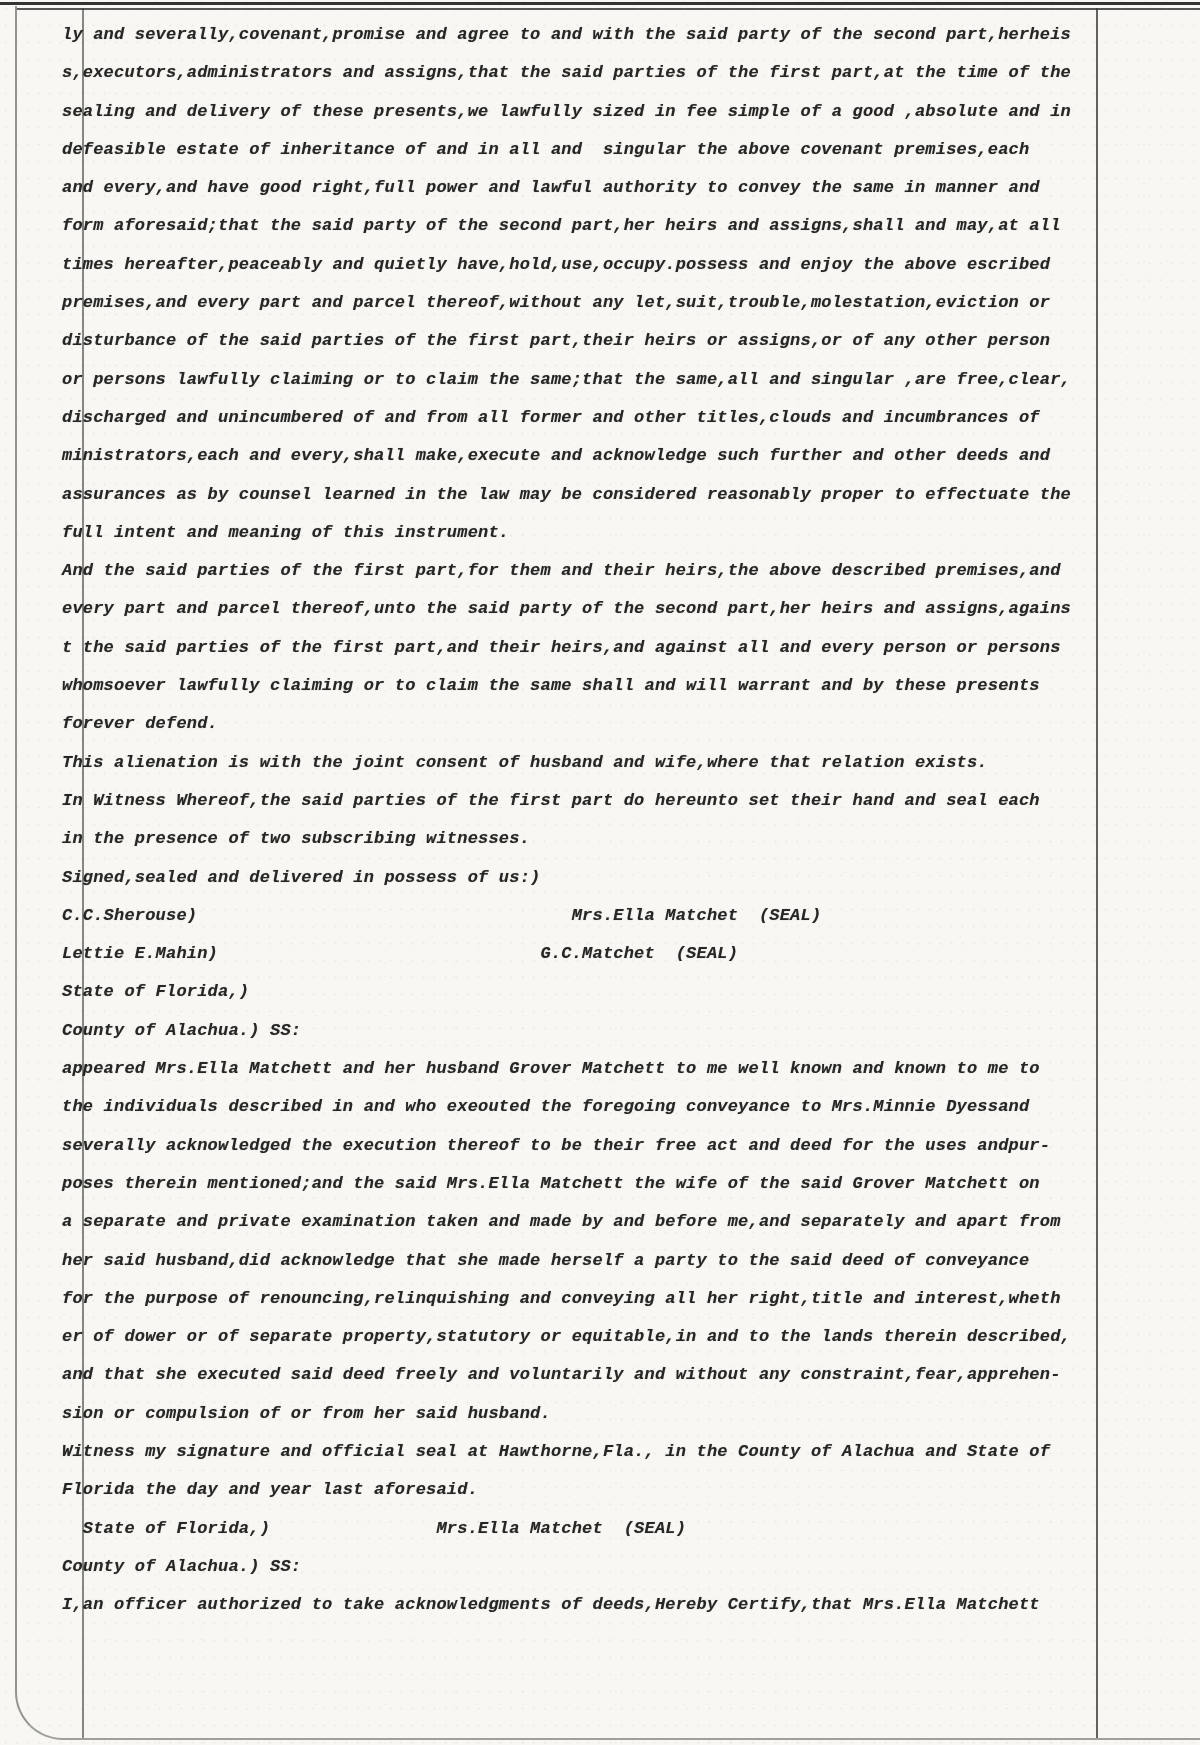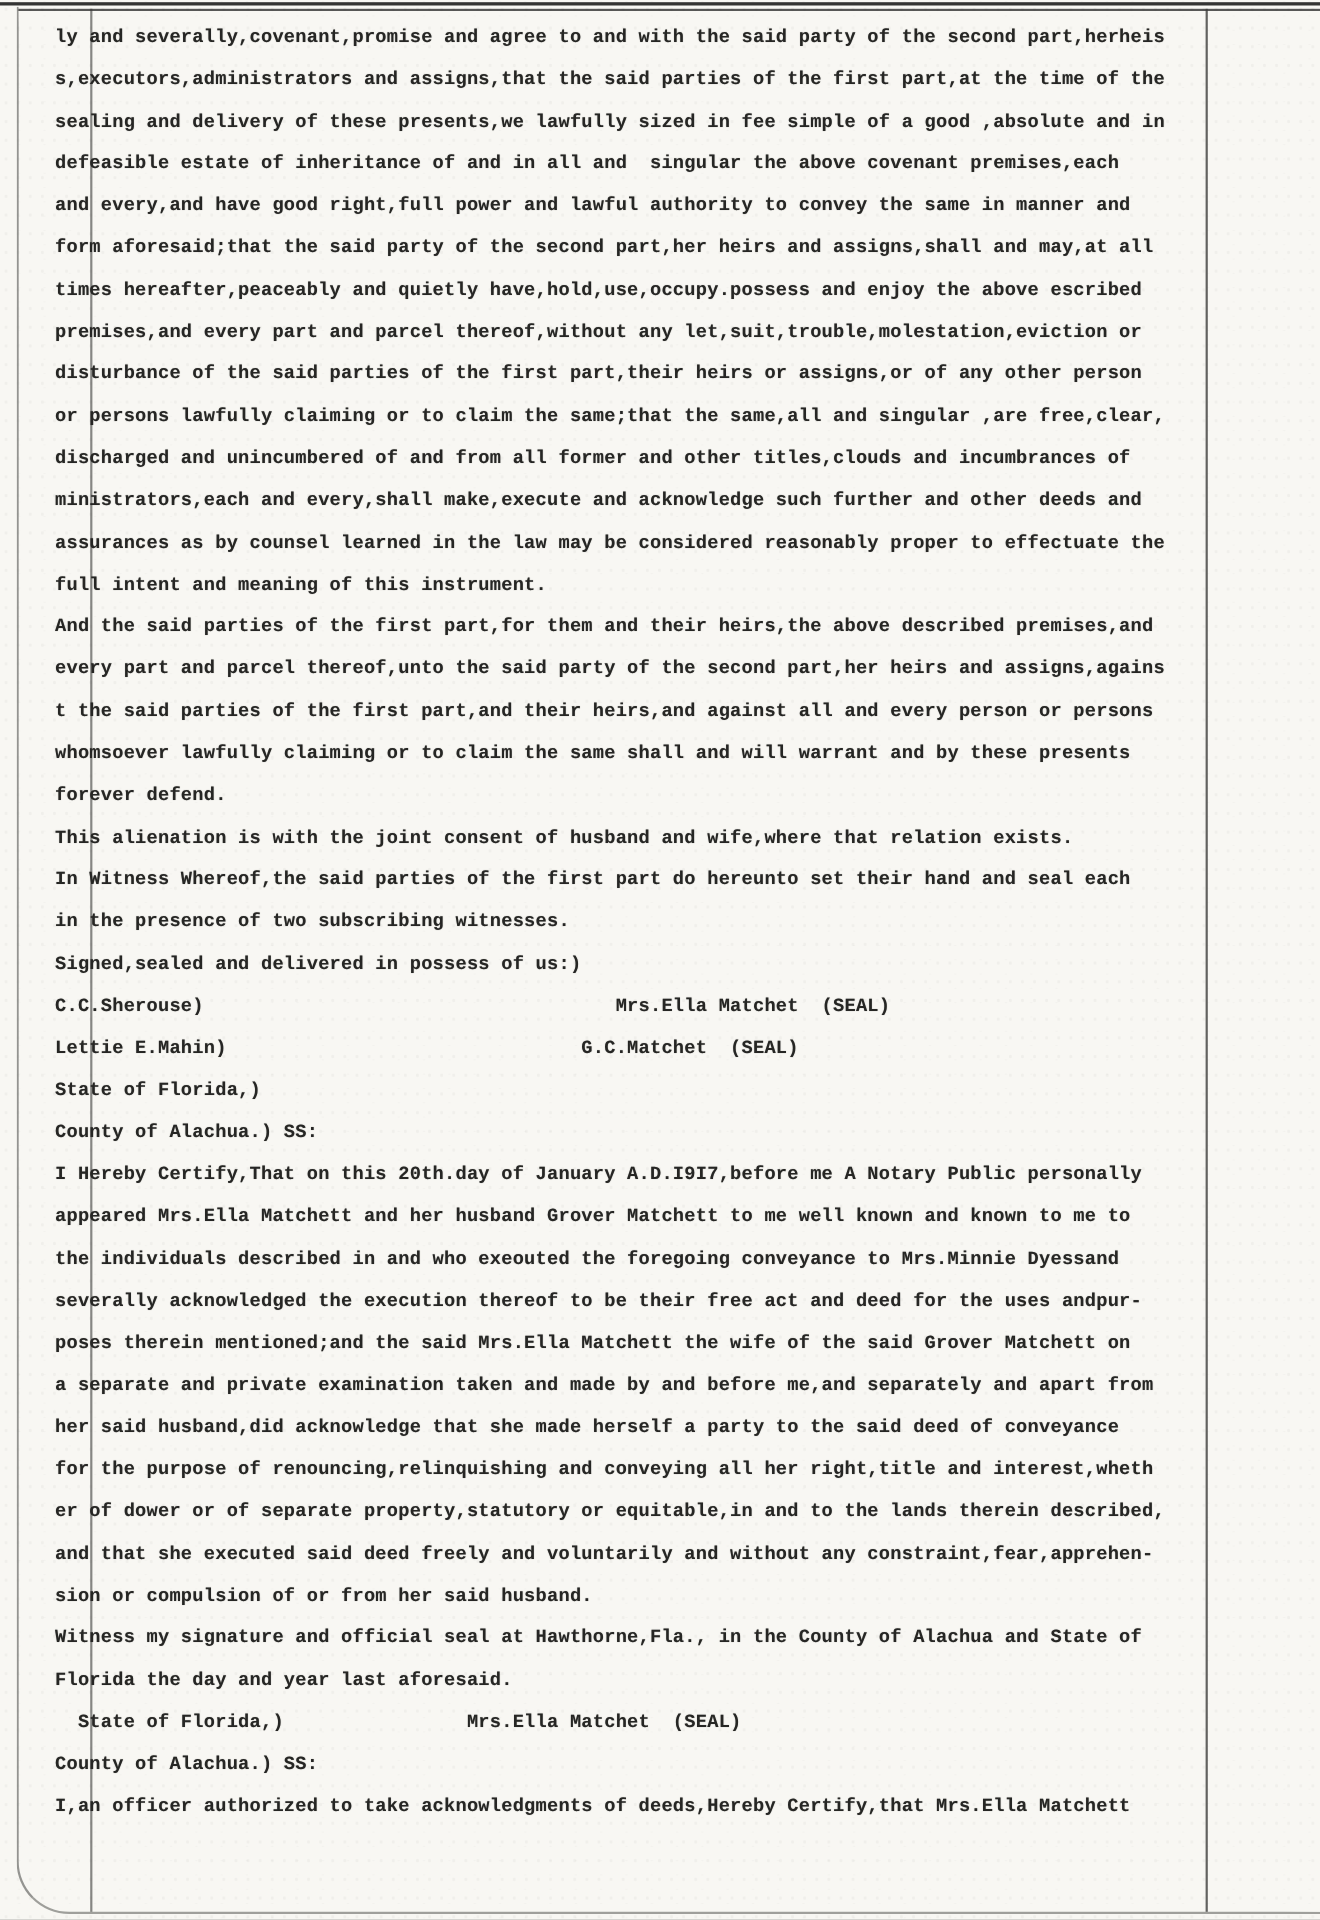--- a/index.html
+++ b/index.html
@@ -22,21 +22,21 @@
     position:absolute; left:15px; top:6px;
     width:calc(100% - 15px); height:calc(100% - 13px);
     border-left:2px solid #8f8f8c;
     border-bottom:2px solid #9b9b97;
     border-bottom-left-radius:48px;
     opacity:.95;
   }
   .rule-margin { position:absolute; left:82px; top:8px; height:1730px; width:2px; background:#3a3a38; opacity:.6; }
   .rule-right  { position:absolute; left:1096px; top:8px; height:1730px; width:2px; background:#3c3c3a; opacity:.8; }
   .typed {
-    position:absolute; left:50px; top:16px; width:1100px;
+    position:absolute; left:62px; top:16px; width:1100px;font-style:italic;
   }
   .ln {
     white-space:pre;
     font-size:17px;
     line-height:38.3px;
     height:38.3px;
     font-weight:bold;
     color:#262624;
     letter-spacing:.2px;
     text-shadow:0 0 1px rgba(35,35,30,.4);
@@ -73,21 +73,20 @@
     <div class="ln">whomsoever lawfully claiming or to claim the same shall and will warrant and by these presents</div>
     <div class="ln">forever defend.</div>
     <div class="ln">This alienation is with the joint consent of husband and wife,where that relation exists.</div>
     <div class="ln">In Witness Whereof,the said parties of the first part do hereunto set their hand and seal each</div>
     <div class="ln">in the presence of two subscribing witnesses.</div>
     <div class="ln">Signed,sealed and delivered in possess of us:)</div>
     <div class="ln">C.C.Sherouse)                                    Mrs.Ella Matchet  (SEAL)</div>
     <div class="ln">Lettie E.Mahin)                               G.C.Matchet  (SEAL)</div>
     <div class="ln">State of Florida,)</div>
     <div class="ln">County of Alachua.) SS:</div>
-    <div class="ln">I Hereby Certify,That on this 20th.day of January A.D.I9I7,before me A Notary Public personally</div>
     <div class="ln">appeared Mrs.Ella Matchett and her husband Grover Matchett to me well known and known to me to</div>
     <div class="ln">the individuals described in and who exeouted the foregoing conveyance to Mrs.Minnie Dyessand</div>
     <div class="ln">severally acknowledged the execution thereof to be their free act and deed for the uses andpur-</div>
     <div class="ln">poses therein mentioned;and the said Mrs.Ella Matchett the wife of the said Grover Matchett on</div>
     <div class="ln">a separate and private examination taken and made by and before me,and separately and apart from</div>
     <div class="ln">her said husband,did acknowledge that she made herself a party to the said deed of conveyance</div>
     <div class="ln">for the purpose of renouncing,relinquishing and conveying all her right,title and interest,wheth</div>
     <div class="ln">er of dower or of separate property,statutory or equitable,in and to the lands therein described,</div>
     <div class="ln">and that she executed said deed freely and voluntarily and without any constraint,fear,apprehen-</div>
     <div class="ln">sion or compulsion of or from her said husband.</div>

